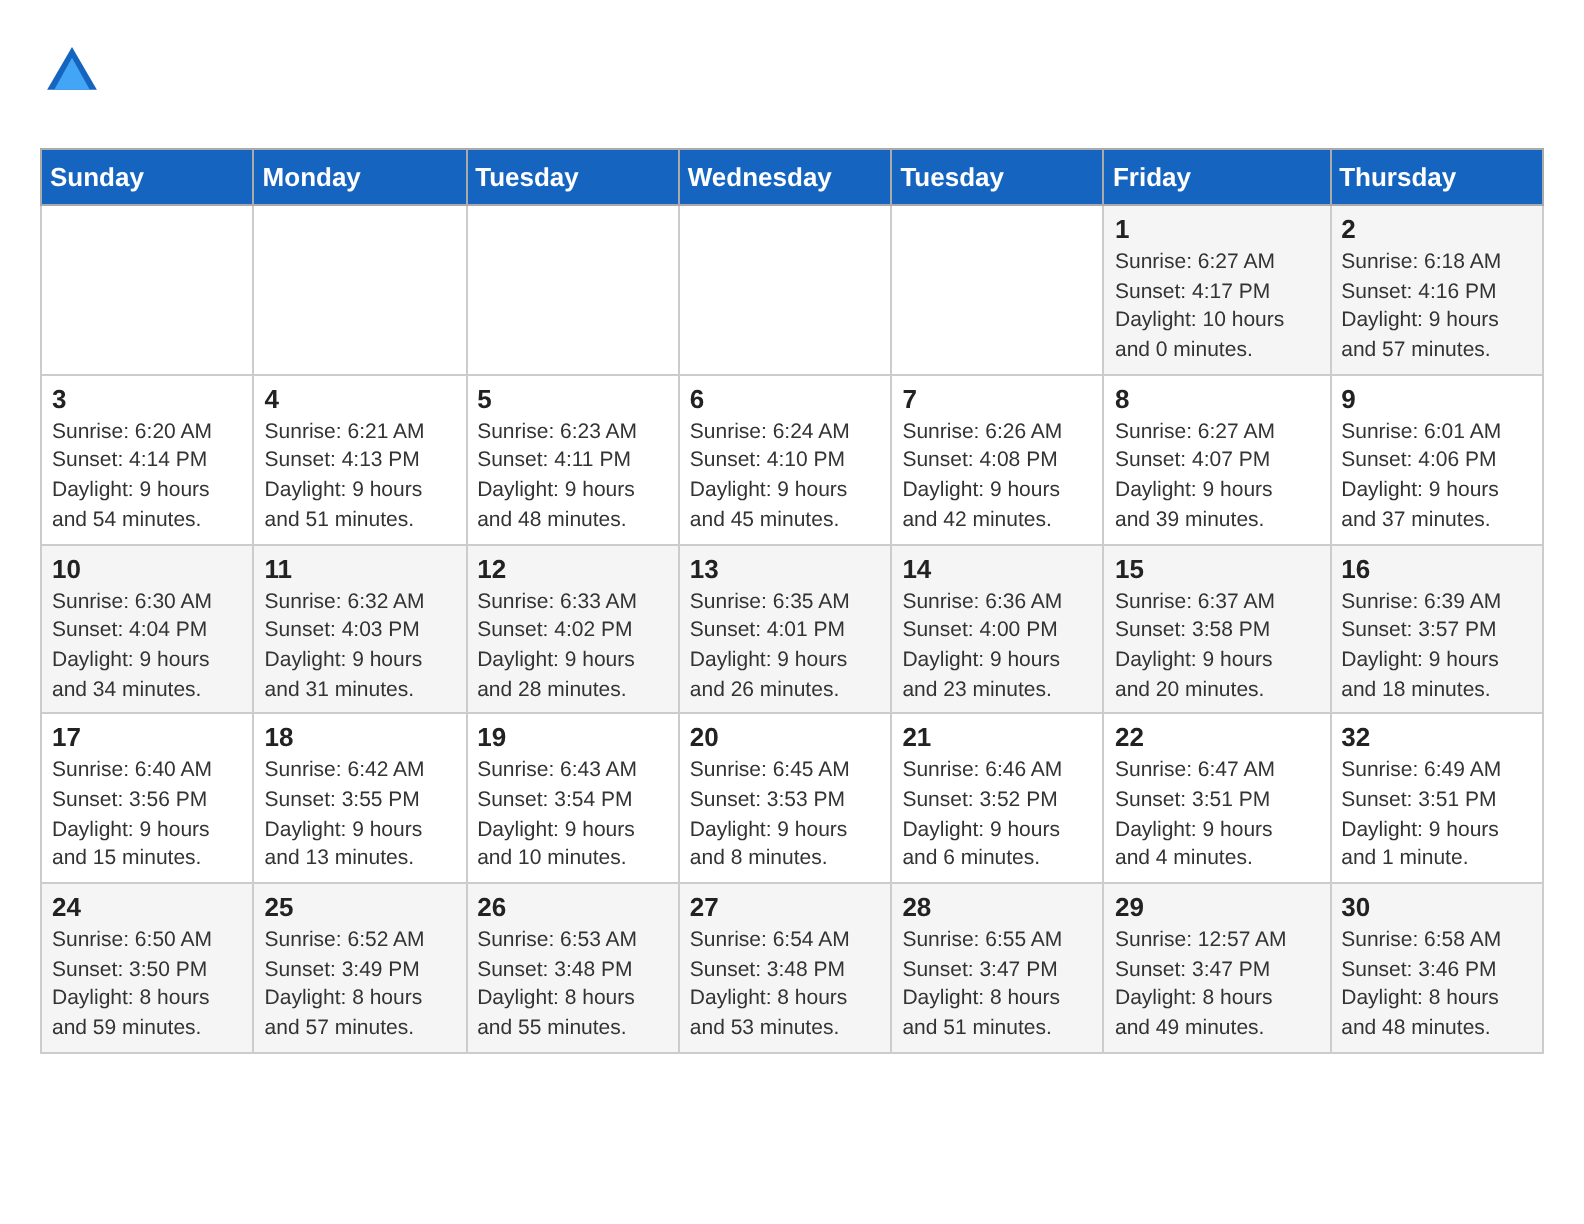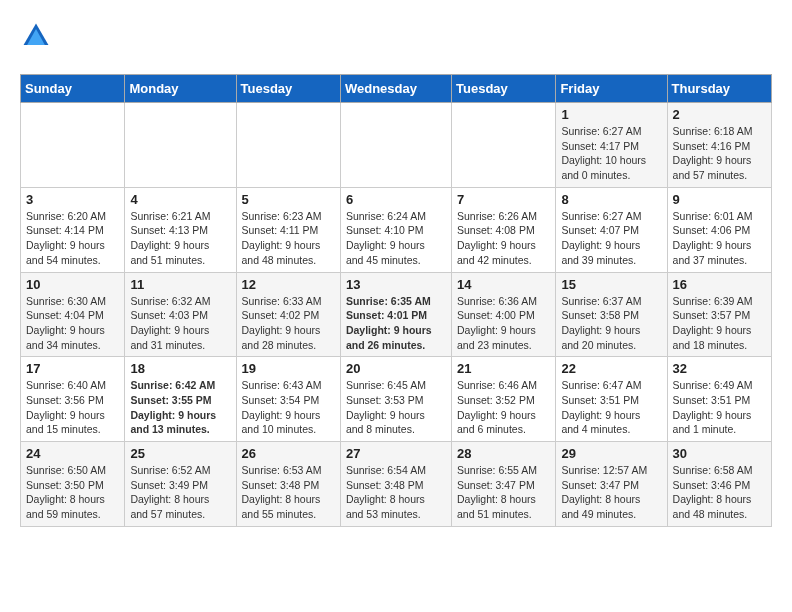--- a/index.html
+++ b/index.html
@@ -215,21 +215,21 @@
         </td>
         <td>
           <span class="day-number">12</span>
           <div class="day-info" style="white-space: pre-line;">Sunrise: 6:33 AM
 Sunset: 4:02 PM
 Daylight: 9 hours
 and 28 minutes.</div>
         </td>
         <td>
           <span class="day-number">13</span>
-          <div class="day-info" style="white-space: pre-line; font-weight: bold;">Sunrise: 6:35 AM
+          <div class="day-info" style="white-space: pre-line;">Sunrise: 6:35 AM
 Sunset: 4:01 PM
 Daylight: 9 hours
 and 26 minutes.</div>
         </td>
         <td>
           <span class="day-number">14</span>
           <div class="day-info" style="white-space: pre-line;">Sunrise: 6:36 AM
 Sunset: 4:00 PM
 Daylight: 9 hours
 and 23 minutes.</div>
@@ -252,21 +252,21 @@
       <tr>
         <td>
           <span class="day-number">17</span>
           <div class="day-info" style="white-space: pre-line;">Sunrise: 6:40 AM
 Sunset: 3:56 PM
 Daylight: 9 hours
 and 15 minutes.</div>
         </td>
         <td>
           <span class="day-number">18</span>
-          <div class="day-info" style="white-space: pre-line; font-weight: bold;">Sunrise: 6:42 AM
+          <div class="day-info" style="white-space: pre-line;">Sunrise: 6:42 AM
 Sunset: 3:55 PM
 Daylight: 9 hours
 and 13 minutes.</div>
         </td>
         <td>
           <span class="day-number">19</span>
           <div class="day-info" style="white-space: pre-line;">Sunrise: 6:43 AM
 Sunset: 3:54 PM
 Daylight: 9 hours
 and 10 minutes.</div>

